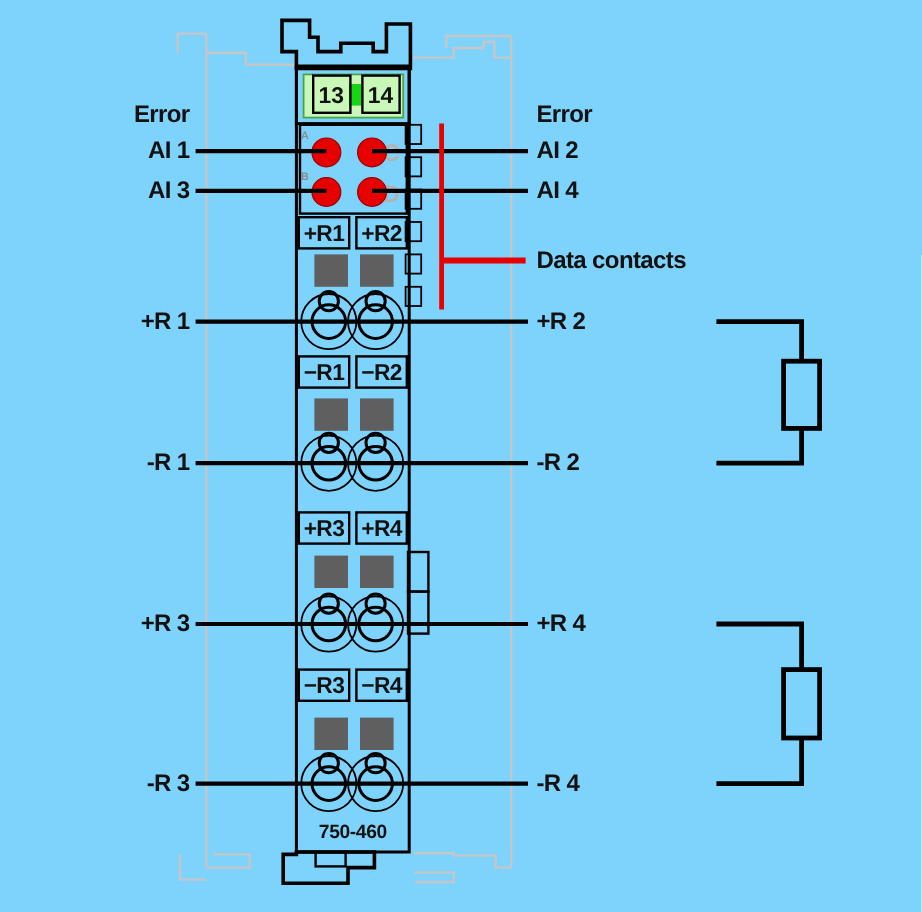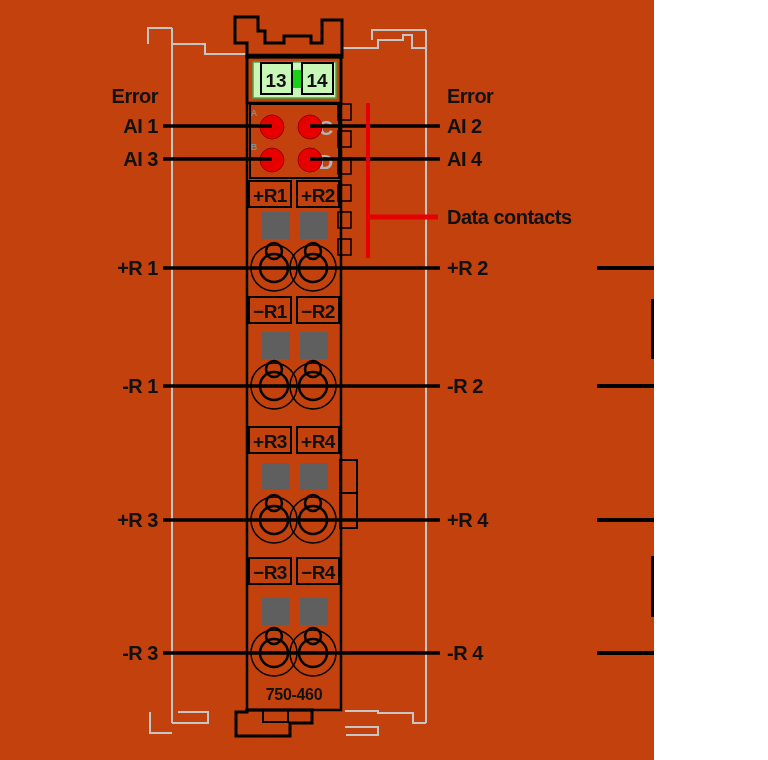--- a/index.html
+++ b/index.html
@@ -1,17 +1,17 @@
 <!DOCTYPE html>
 <html><head>
 <meta charset="utf-8">
 <style>
   html,body{margin:0;padding:0;background:#fff;}
-  .stage{position:relative;width:624px;height:760px;background:#c2410c;overflow:hidden;
-         font-family:"Liberation Sans", sans-serif;padding-left:30px;}
+  .stage{position:relative;width:768px;height:760px;background:#7dd3fc;overflow:hidden;
+         font-family:"Liberation Sans", sans-serif;}
   svg{position:absolute;left:0;top:0;}
   text{font-family:"Liberation Sans", sans-serif;font-weight:bold;fill:#111;}
   .side-label{font-size:20px;letter-spacing:-0.5px;}
   .tag-label{font-size:19px;letter-spacing:-0.5px;}
   .num-label{font-size:19px;}
   .model-label{font-size:16px;letter-spacing:-0.3px;}
   .chan-small{font-size:9px;fill:#8a8a8a;}
   .chan-big{font-size:20px;fill:#b3b3b3;}
   .wire{stroke:#000;stroke-width:3.5;fill:none;}
   .rwire{stroke:#000;stroke-width:4;fill:none;}

